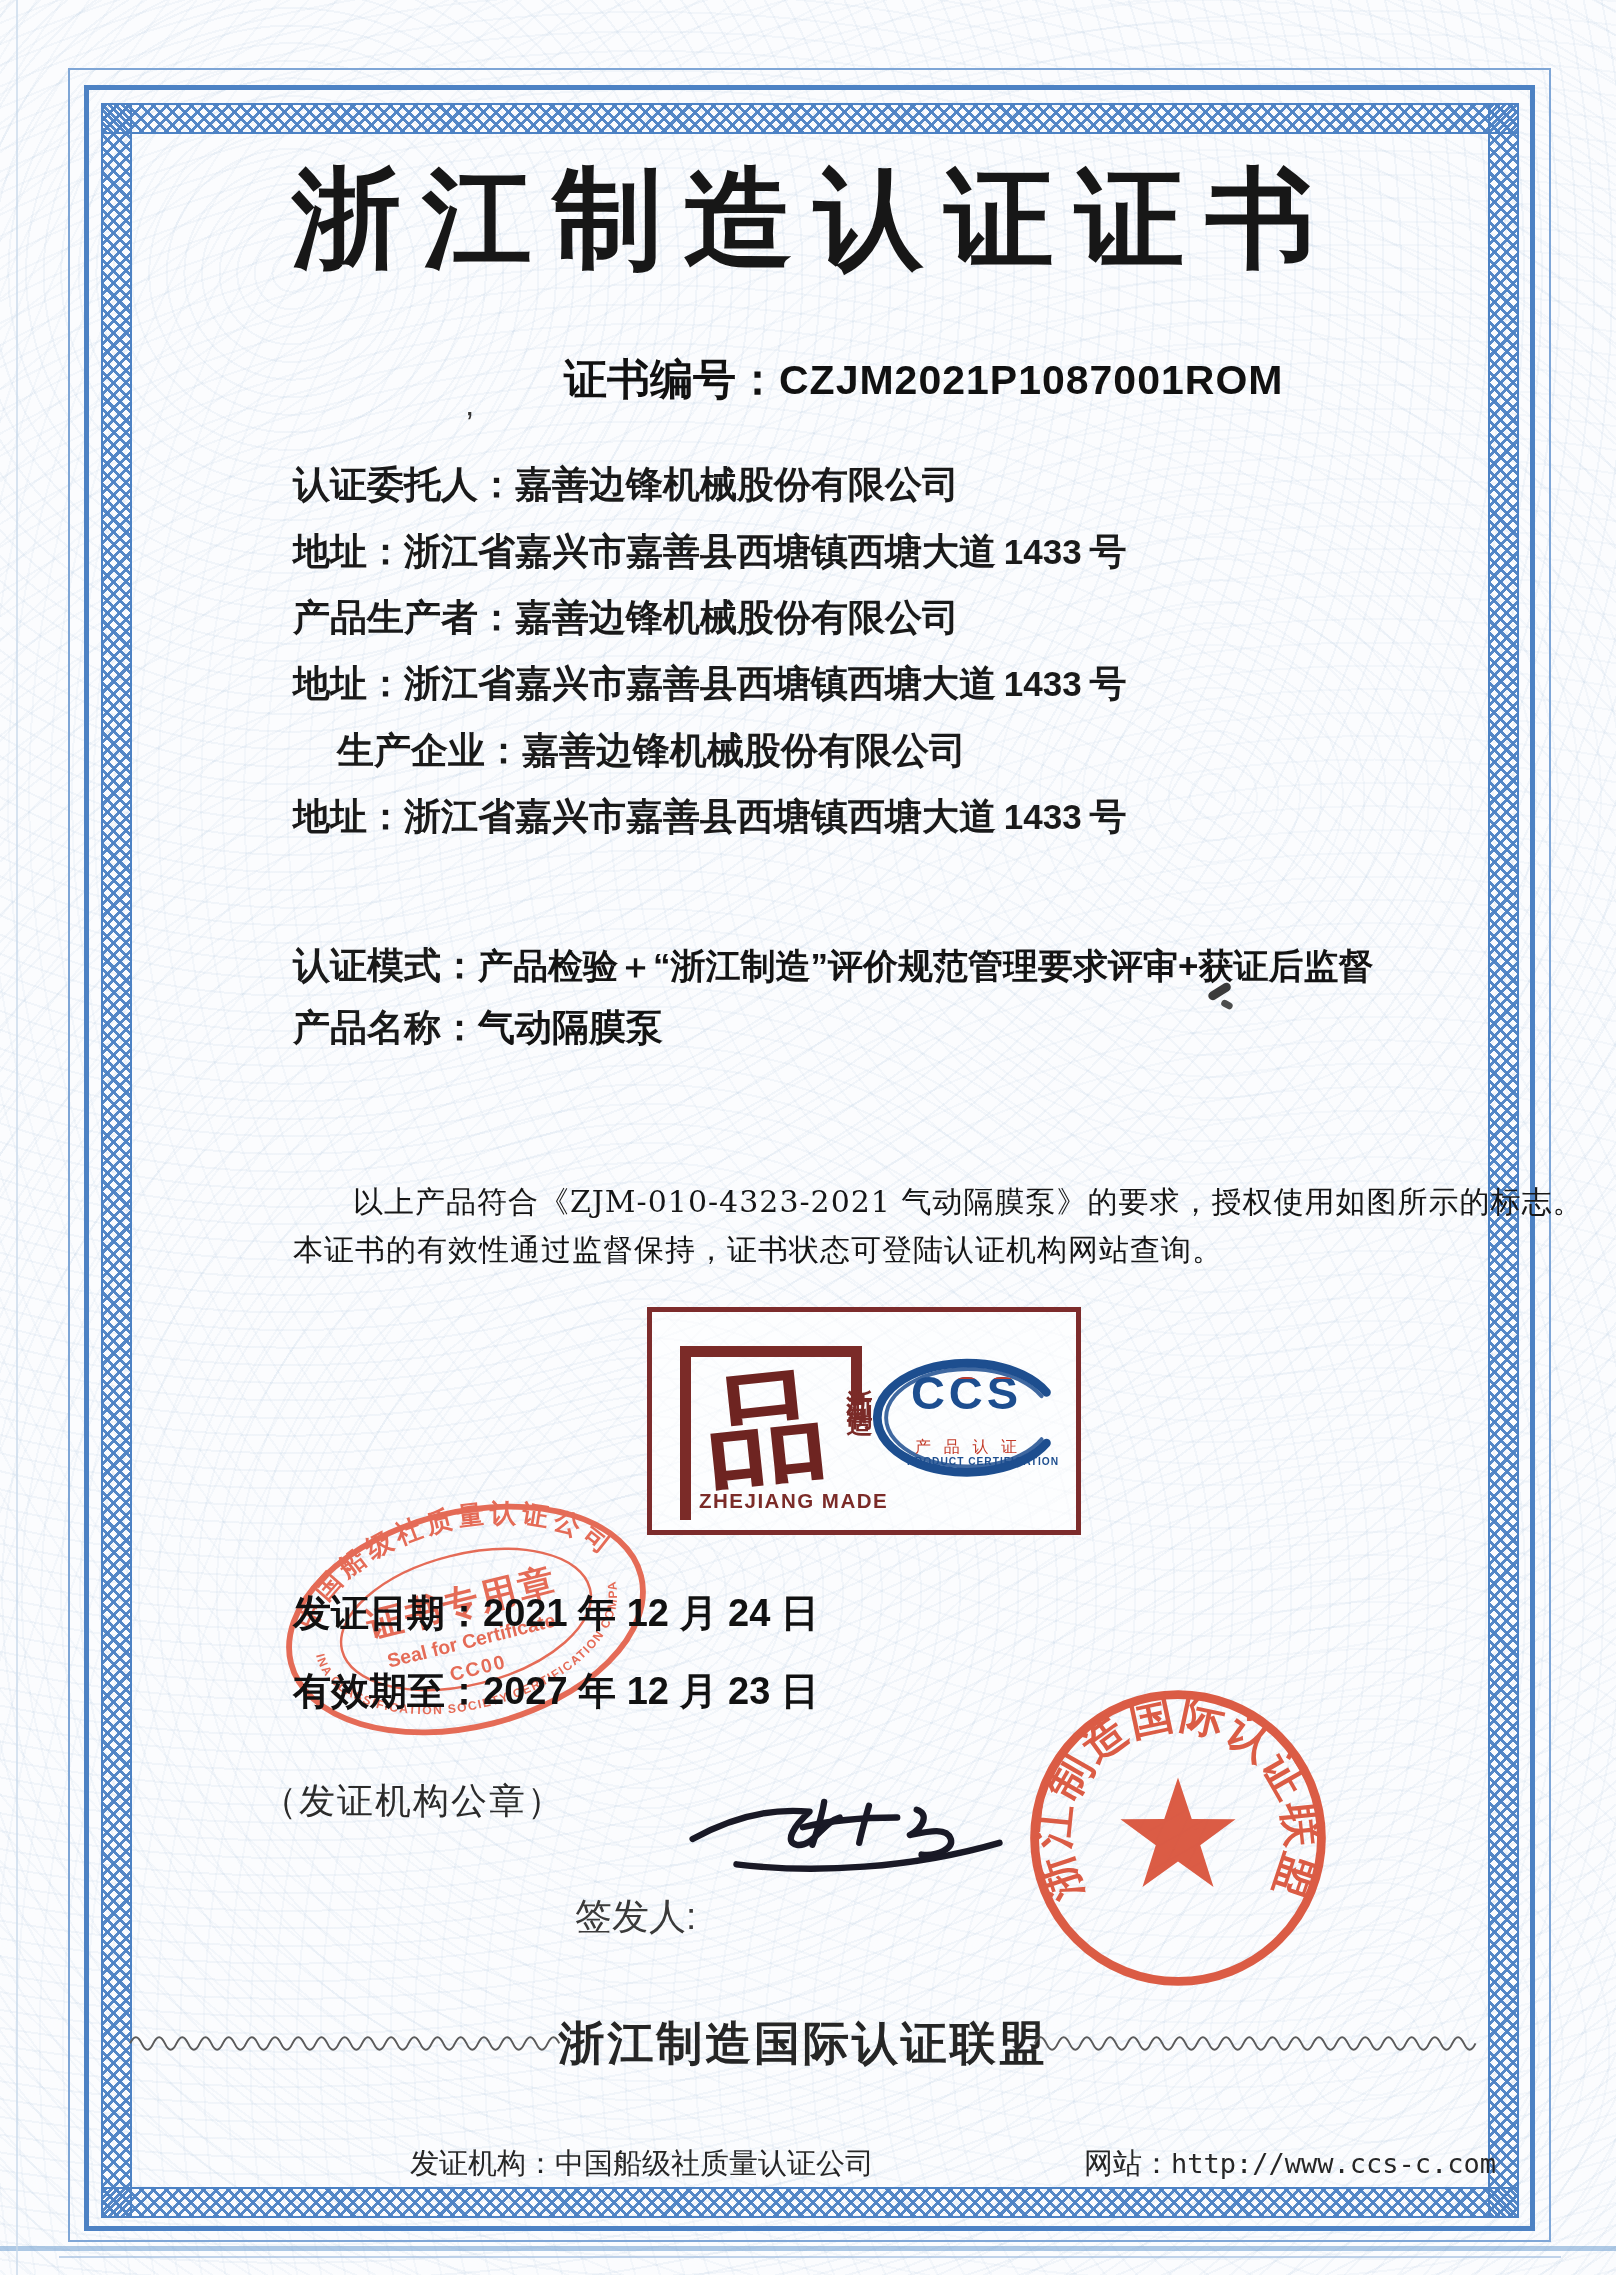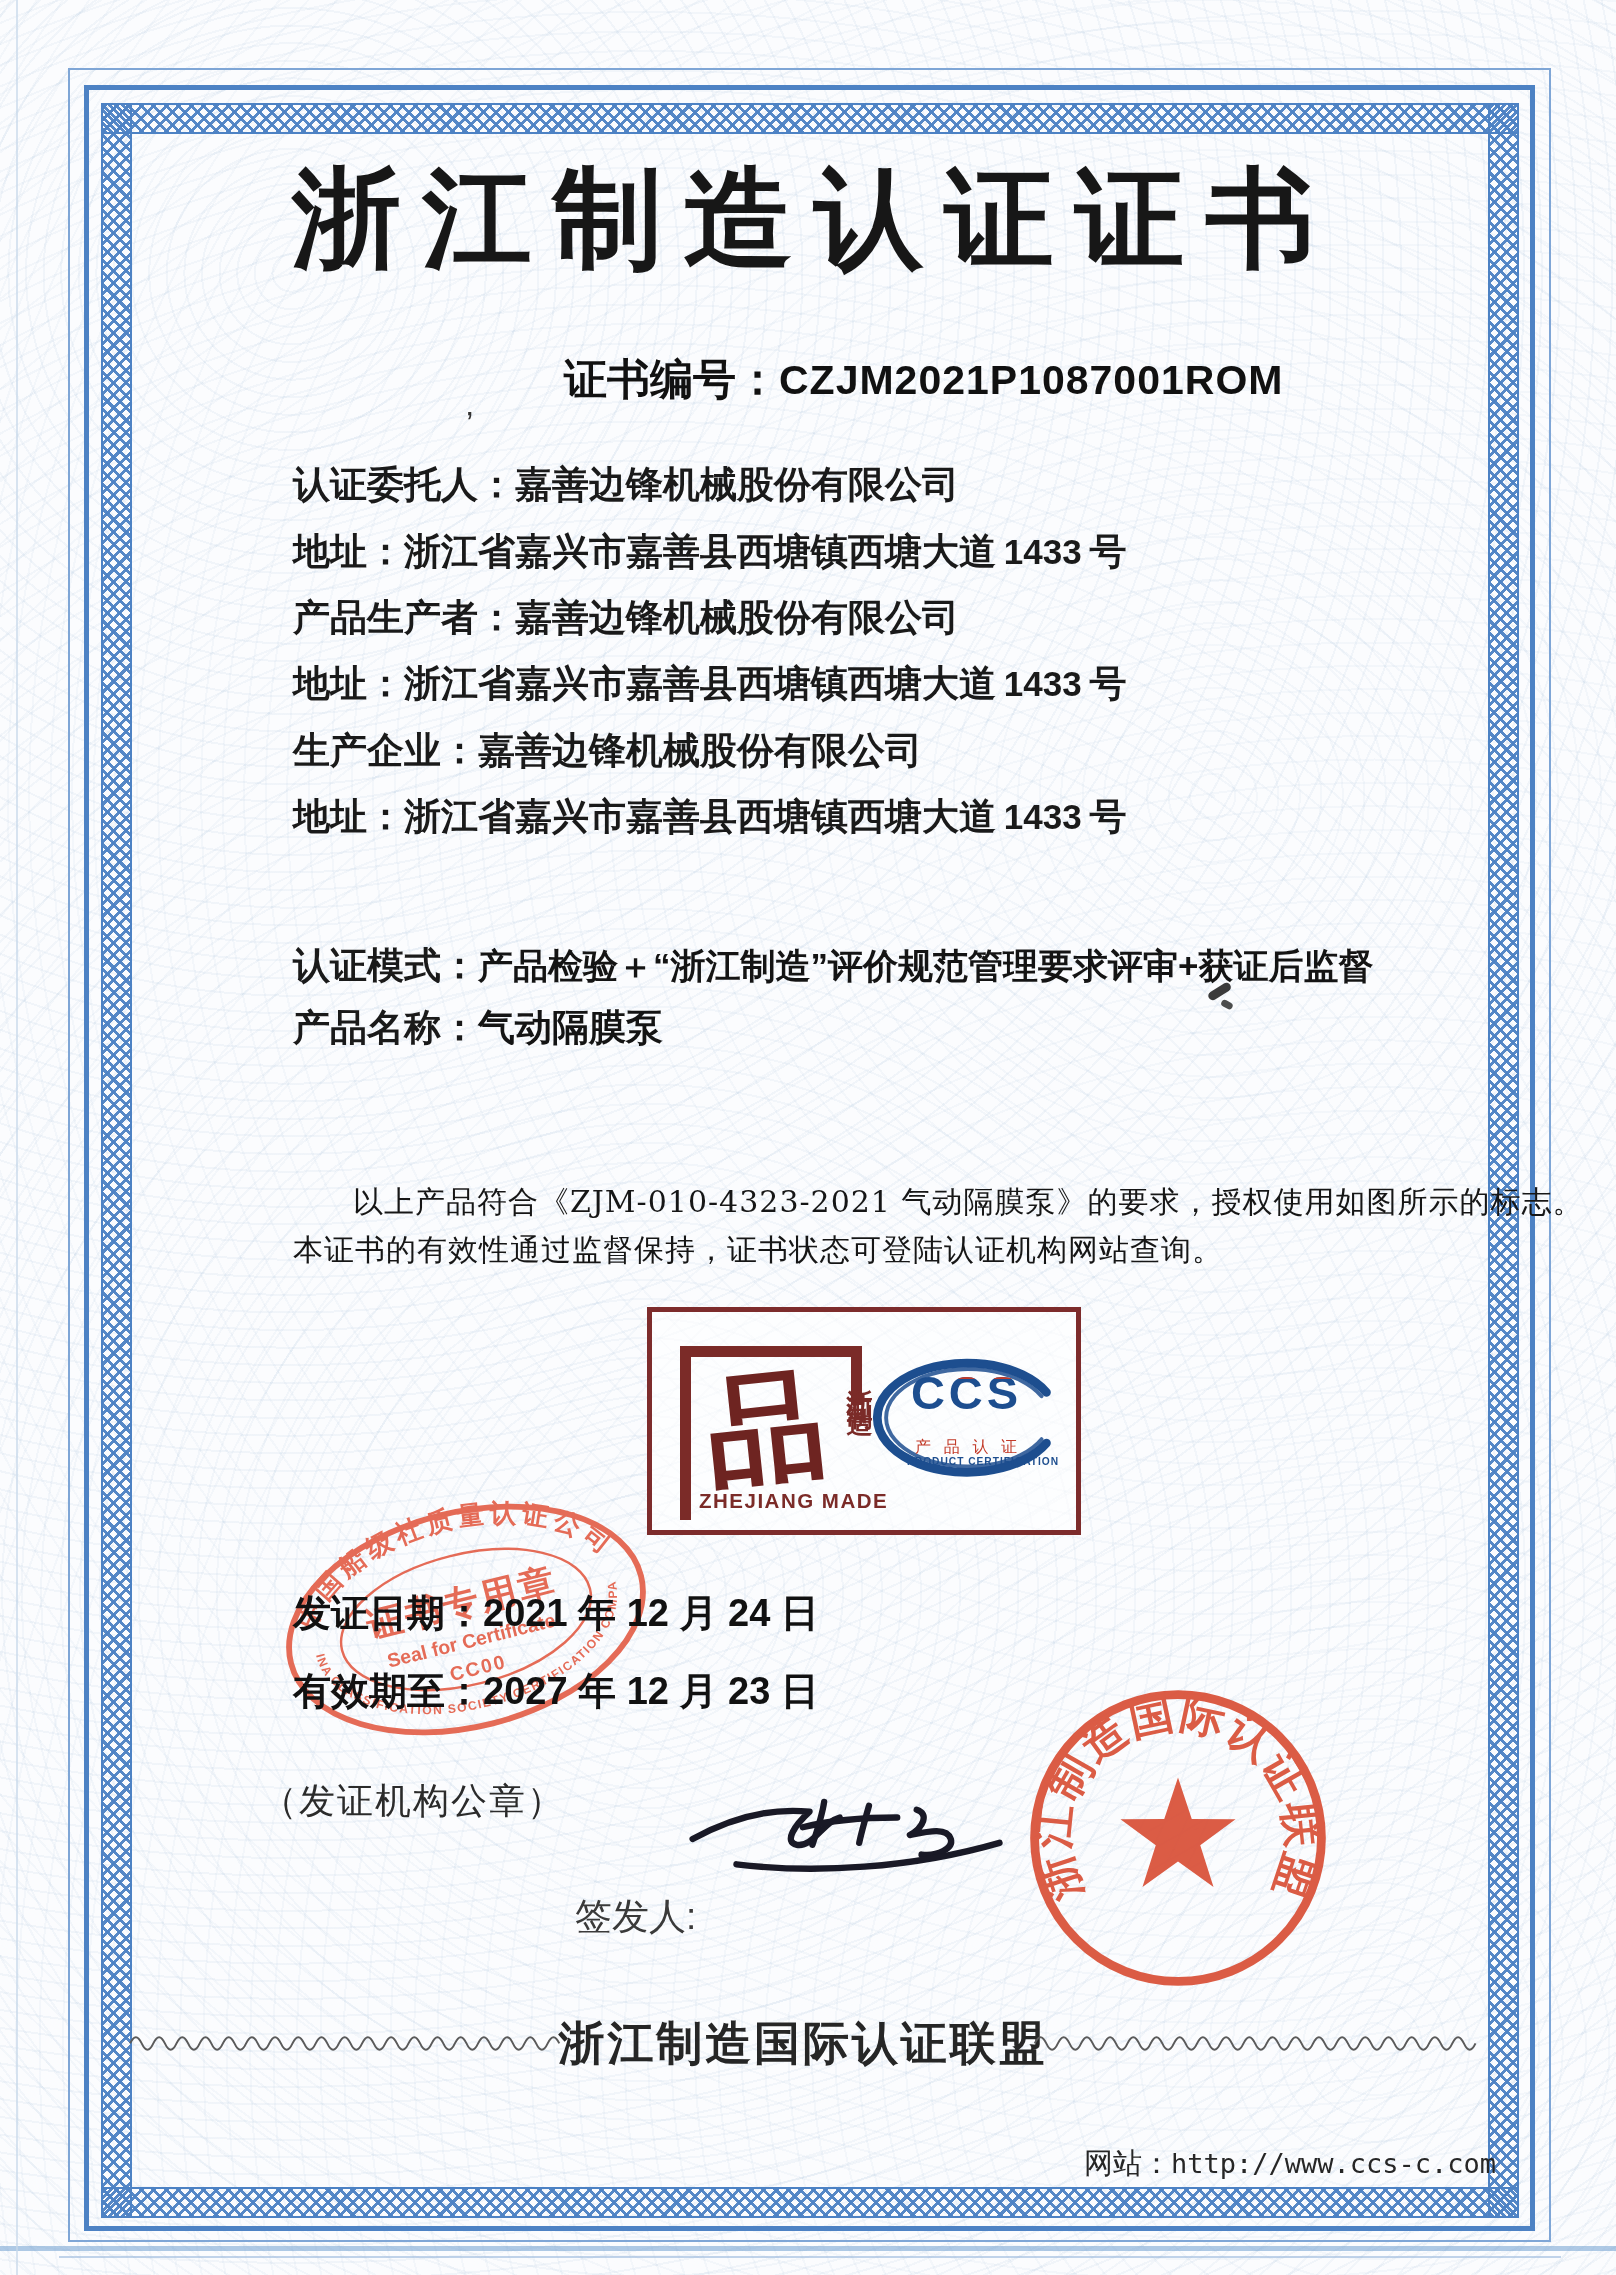--- a/index.html
+++ b/index.html
@@ -98,21 +98,21 @@
   </div>
   <div class="abs fline" style="top:526px;">
     <span>地址：</span><span>浙江省嘉兴市嘉善县西塘镇西塘大道</span><span class="num">1433</span><span>号</span>
   </div>
   <div class="abs fline" style="top:592px;">
     <span>产品生产者：</span><span>嘉善边锋机械股份有限公司</span>
   </div>
   <div class="abs fline" style="top:658px;">
     <span>地址：</span><span>浙江省嘉兴市嘉善县西塘镇西塘大道</span><span class="num">1433</span><span>号</span>
   </div>
-  <div class="abs fline" style="top:725px;">
+  <div class="abs fline" style="top:725px;margin-left:44px;">
     <span>生产企业：</span><span>嘉善边锋机械股份有限公司</span>
   </div>
   <div class="abs fline" style="top:791px;">
     <span>地址：</span><span>浙江省嘉兴市嘉善县西塘镇西塘大道</span><span class="num">1433</span><span>号</span>
   </div>
 
   <div class="abs fline" style="top:940px;">
     <span>认证模式：</span><span class="spec-val-cjk">产品检验＋“浙江制造”评价规范管理要求评审+获证后监督</span>
   </div>
   <div class="abs fline" style="top:1002px;">
@@ -193,20 +193,23 @@
   </svg>
 
   <svg class="abs" style="left:125px;top:2028px;" width="451" height="29" viewBox="0 0 462 30">
     <path d="M3,16 q6,-13 12,0 t12,0 t12,0 t12,0 t12,0 t12,0 t12,0 t12,0 t12,0 t12,0 t12,0 t12,0 t12,0 t12,0 t12,0 t12,0 t12,0 t12,0 t12,0 t12,0 t12,0 t12,0 t12,0 t12,0 t12,0 t12,0 t12,0 t12,0 t12,0 t12,0 t12,0 t12,0 t12,0 t12,0 t12,0 t12,0 t12,0" fill="none" stroke="#5a5a5a" stroke-width="2"></path>
   </svg>
   <div class="abs alliance">浙江制造国际认证联盟</div>
   <svg class="abs" style="left:1030px;top:2028px;" width="456" height="29" viewBox="0 0 468 30">
     <path d="M3,16 q6,-13 12,0 t12,0 t12,0 t12,0 t12,0 t12,0 t12,0 t12,0 t12,0 t12,0 t12,0 t12,0 t12,0 t12,0 t12,0 t12,0 t12,0 t12,0 t12,0 t12,0 t12,0 t12,0 t12,0 t12,0 t12,0 t12,0 t12,0 t12,0 t12,0 t12,0 t12,0 t12,0 t12,0 t12,0 t12,0 t12,0 t12,0 t12,0" fill="none" stroke="#5a5a5a" stroke-width="2"></path>
   </svg>
 
+  <div class="abs footer" style="left:410px;">
+    <span>发证机构：</span><span>中国船级社质量认证公司</span>
+  </div>
   <div class="abs footer" style="left:1084px;">
     <span>网站：</span><span class="url">http://www.ccs-c.com</span>
   </div>
 
   <div class="abs scanline1"></div>
   <div class="abs scanline2"></div>
   <div class="abs scanedge-left"></div>
 
 </div>
 

